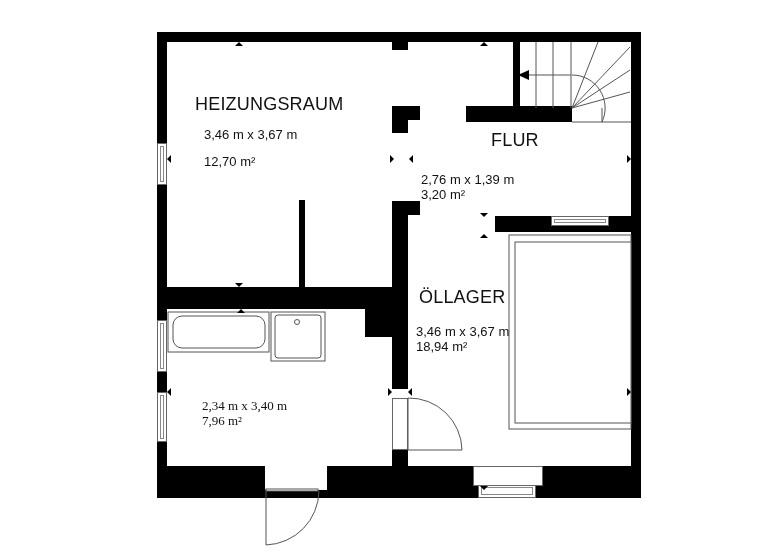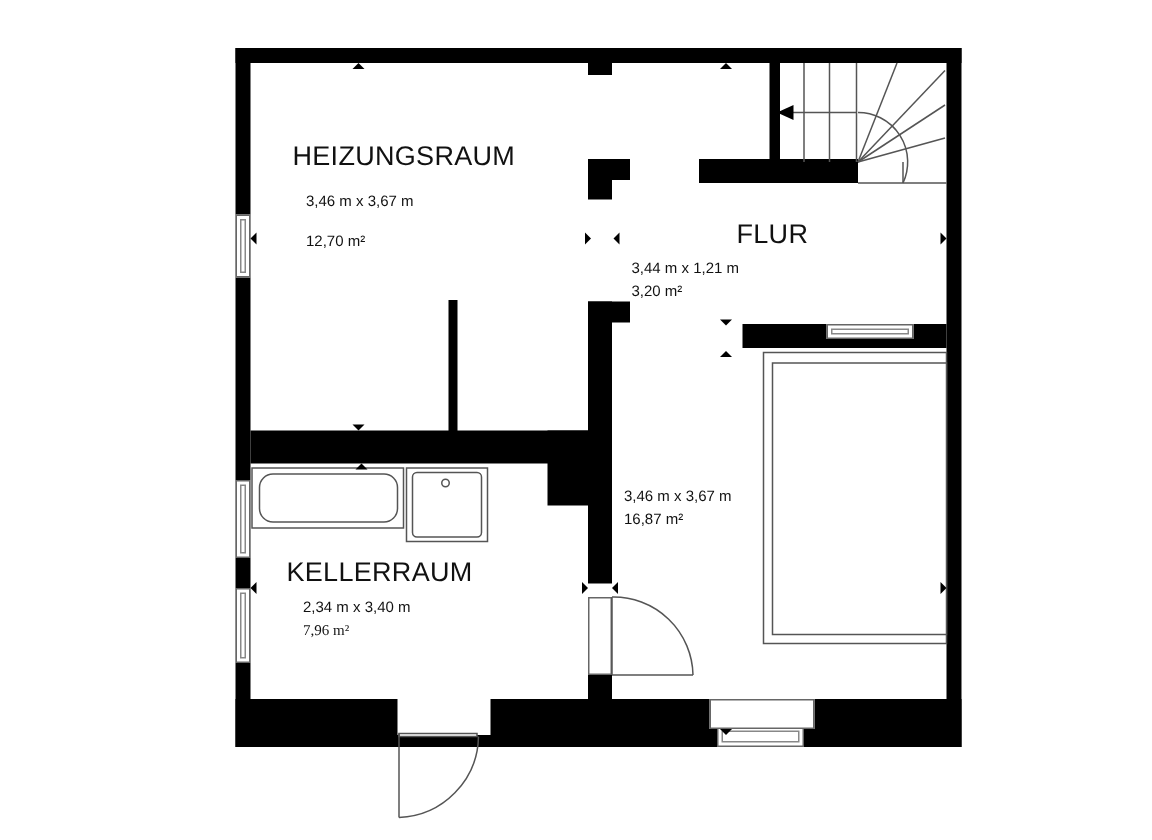--- a/index.html
+++ b/index.html
@@ -3,21 +3,21 @@
 <meta charset="utf-8">
 <style>
   html, body { margin:0; padding:0; background:#ffffff; }
   body { width:768px; height:560px; position:relative; overflow:hidden; font-family:"Liberation Sans", "DejaVu Sans", sans-serif; }
   .plan { position:absolute; left:0; top:0; width:683px; height:560px; }
   .w { position:absolute; background:#000; }
   .win { position:absolute; background:#fff; border:1px solid #666; box-sizing:border-box; }
   .win::after { content:""; position:absolute; left:2px; right:2px; top:2px; bottom:2px; border:1px solid #888; }
   .label { position:absolute; color:#111; white-space:nowrap; }
   .room-name { font-size:18px; letter-spacing:0.2px; }
-  .room-dim { font-size:10px; line-height:15px;text-align:right; }
+  .room-dim { font-size:13px; line-height:15px;text-align:right; }
   svg.overlay { position:absolute; left:0; top:0; }
 </style>
 </head>
 <body>
 
 <div class="plan">
 
   <div class="w" style="left:157px;top:32px;width:484px;height:10px;"></div>
   <div class="w" style="left:157px;top:32px;width:10px;height:466px;"></div>
   <div class="w" style="left:631px;top:32px;width:10px;height:466px;"></div>
@@ -107,23 +107,23 @@
       <polygon points="412,388 408,392 412,396"></polygon>
       <polygon points="627,388 631,392 627,396"></polygon>
       <polygon points="480,486 484,490 488,486"></polygon>
     </g>
   </svg>
 
   <div class="label room-name" style="left:195px;top:94px;">HEIZUNGSRAUM</div>
   <div class="label room-dim" style="left:204px;top:127px;">3,46 m x 3,67 m</div>
   <div class="label room-dim" style="left:204px;top:154px;">12,70 m²</div>
 
-  <div class="label room-name" style="left:491px;top:146px;text-align:right;">FLUR</div>
-  <div class="label room-dim" style="left:421px;top:172px;">3,44 m x 1,21 m</div>
+  <div class="label room-name" style="left:491px;top:130px;text-align:right;">FLUR</div>
+  <div class="label room-dim" style="left:421px;top:172px;">2,76 m x 1,39 m</div>
   <div class="label room-dim" style="left:421px;top:187px;">3,20 m²</div>
 
+  <div class="label room-name" style="left:419px;top:287px;">ÖLLAGER</div>
   <div class="label room-dim" style="left:416px;top:324px;">3,46 m x 3,67 m</div>
-  <div class="label room-dim" style="left:416px;top:339px;">16,87 m²</div>
+  <div class="label room-dim" style="left:416px;top:339px;">18,94 m²</div>
 
-  <div class="label room-name" style="left:191px;top:371px;">KELLERRAUM</div>
-  <div class="label room-dim" style="left:202px;top:398px;">2,34 m x 3,40 m</div>
+  <div class="label room-dim" style="left:202px;top:398px;font-family:Liberation Serif, serif;">2,34 m x 3,40 m</div>
   <div class="label room-dim" style="left:202px;top:413px;font-family:Liberation Serif, serif;">7,96 m²</div>
 </div>
 
 </body></html>

